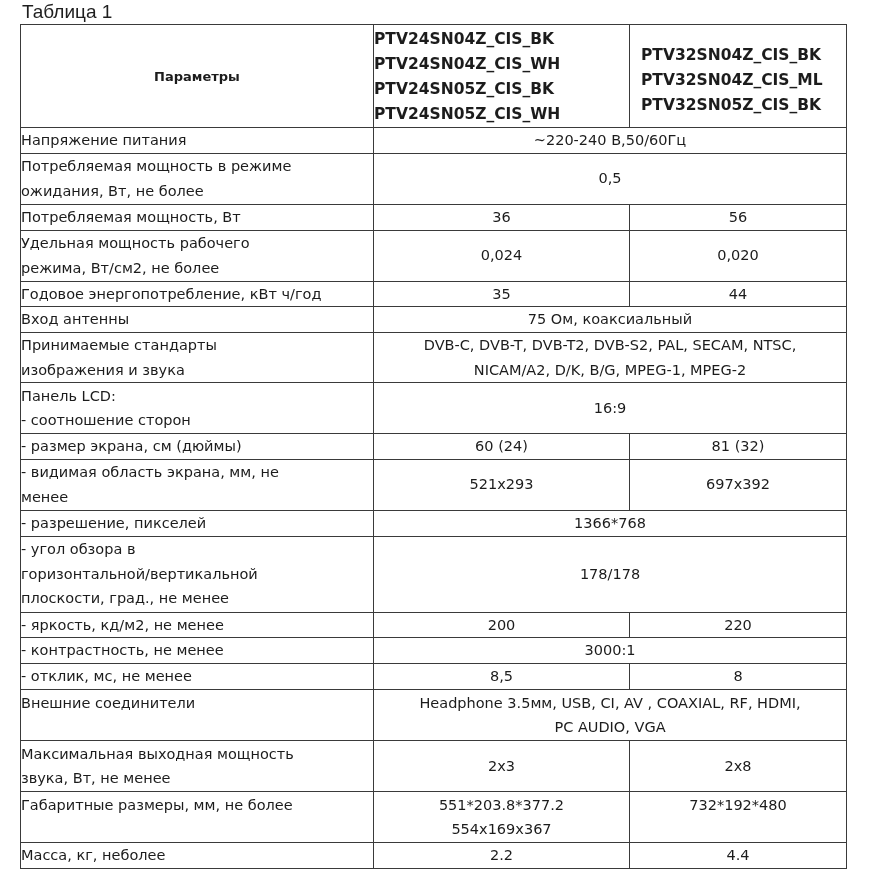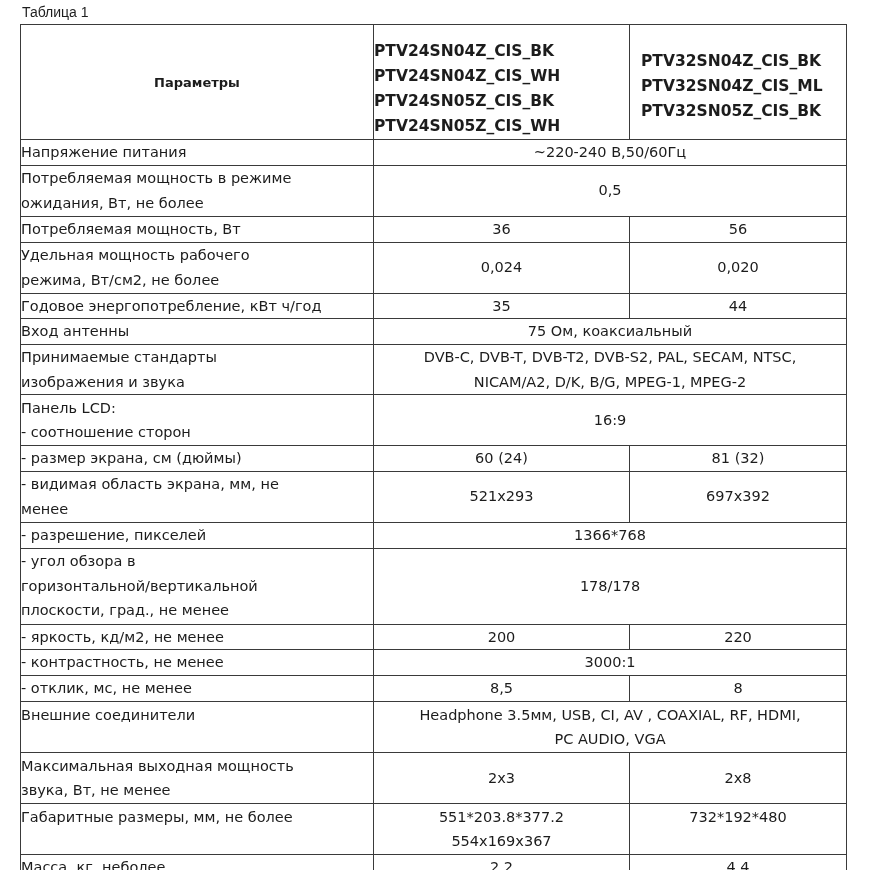--- a/index.html
+++ b/index.html
@@ -1,29 +1,29 @@
 <!DOCTYPE html>
 <html><head>
 <meta charset="utf-8">
 <style>
   html, body { margin:0; padding:0; background:#ffffff; }
   body { width:870px; height:870px; position:relative; overflow:hidden;
          font-family:"Liberation Sans", sans-serif; color:#1a1a1a; }
-  .caption { position:absolute; left:22px; top:1px; font-size:14px; line-height:22px;
+  .caption { position:absolute; left:22px; top:1px; font-size:19px; line-height:22px;
              font-family:"Liberation Sans", sans-serif; color:#1e1e1e; }
   table.spec { position:absolute; left:20px; top:24px; width:826px;
                border-collapse:collapse; table-layout:fixed;
                font-family:"DejaVu Sans", sans-serif; font-size:14.5px; color:#1c1c1c; }
   table.spec td, table.spec th { border:1.6px solid #3a3a3a; padding:0; vertical-align:middle; }
   col.c1 { width:353px; } col.c2 { width:256px; } col.c3 { width:217px; }
   th { font-weight:bold; }
   th.param { text-align:center; font-size:13px; }
   th.models { text-align:left; padding-left:10px; vertical-align:top; font-size:15.5px; line-height:25px; }
   th.models div { white-space:nowrap; }
-  th.models.m1 { padding-top:14px; }
+  th.models.m1 { padding-top:2px; }
   th.models.m2 { padding-top:8px; padding-left:11px; }
   td.lbl { text-align:left; padding-left:9px; line-height:24.5px; }
   td.val { text-align:center; line-height:24.5px; }
   td.top { vertical-align:top; }
   .line { display:block; white-space:nowrap; }
 </style>
 </head>
 <body>
 
 <div class="caption">Таблица 1</div>

